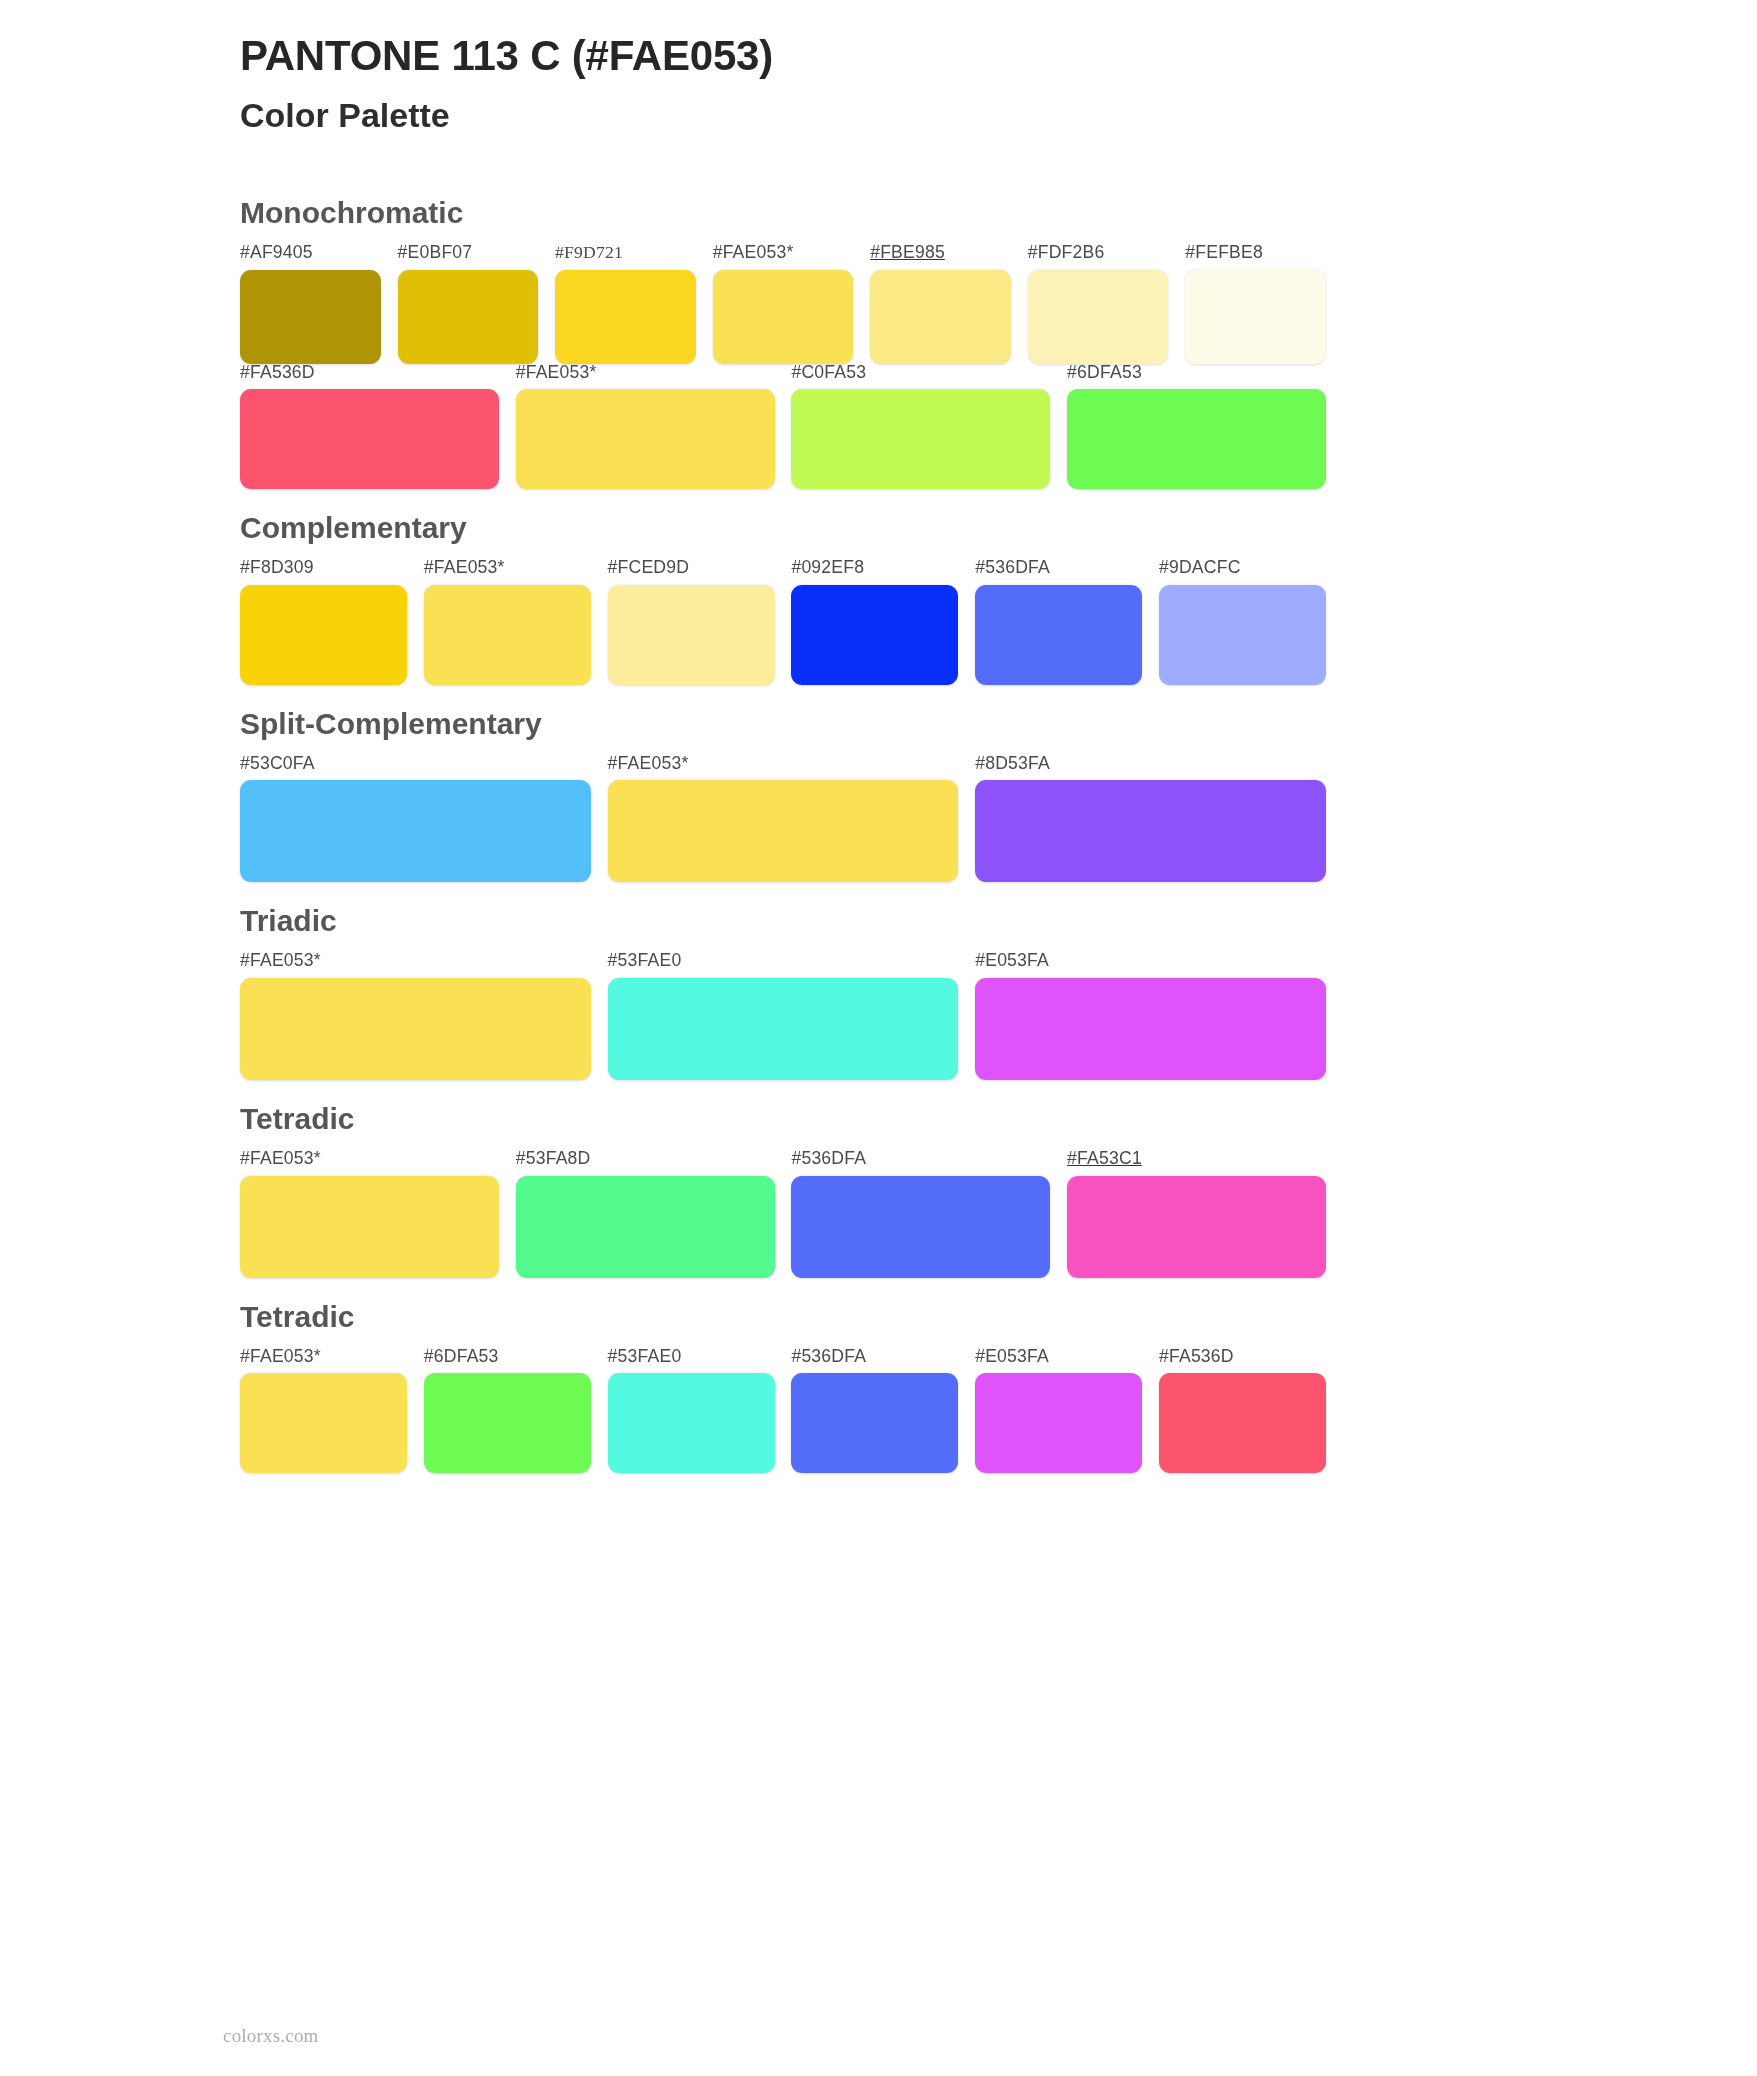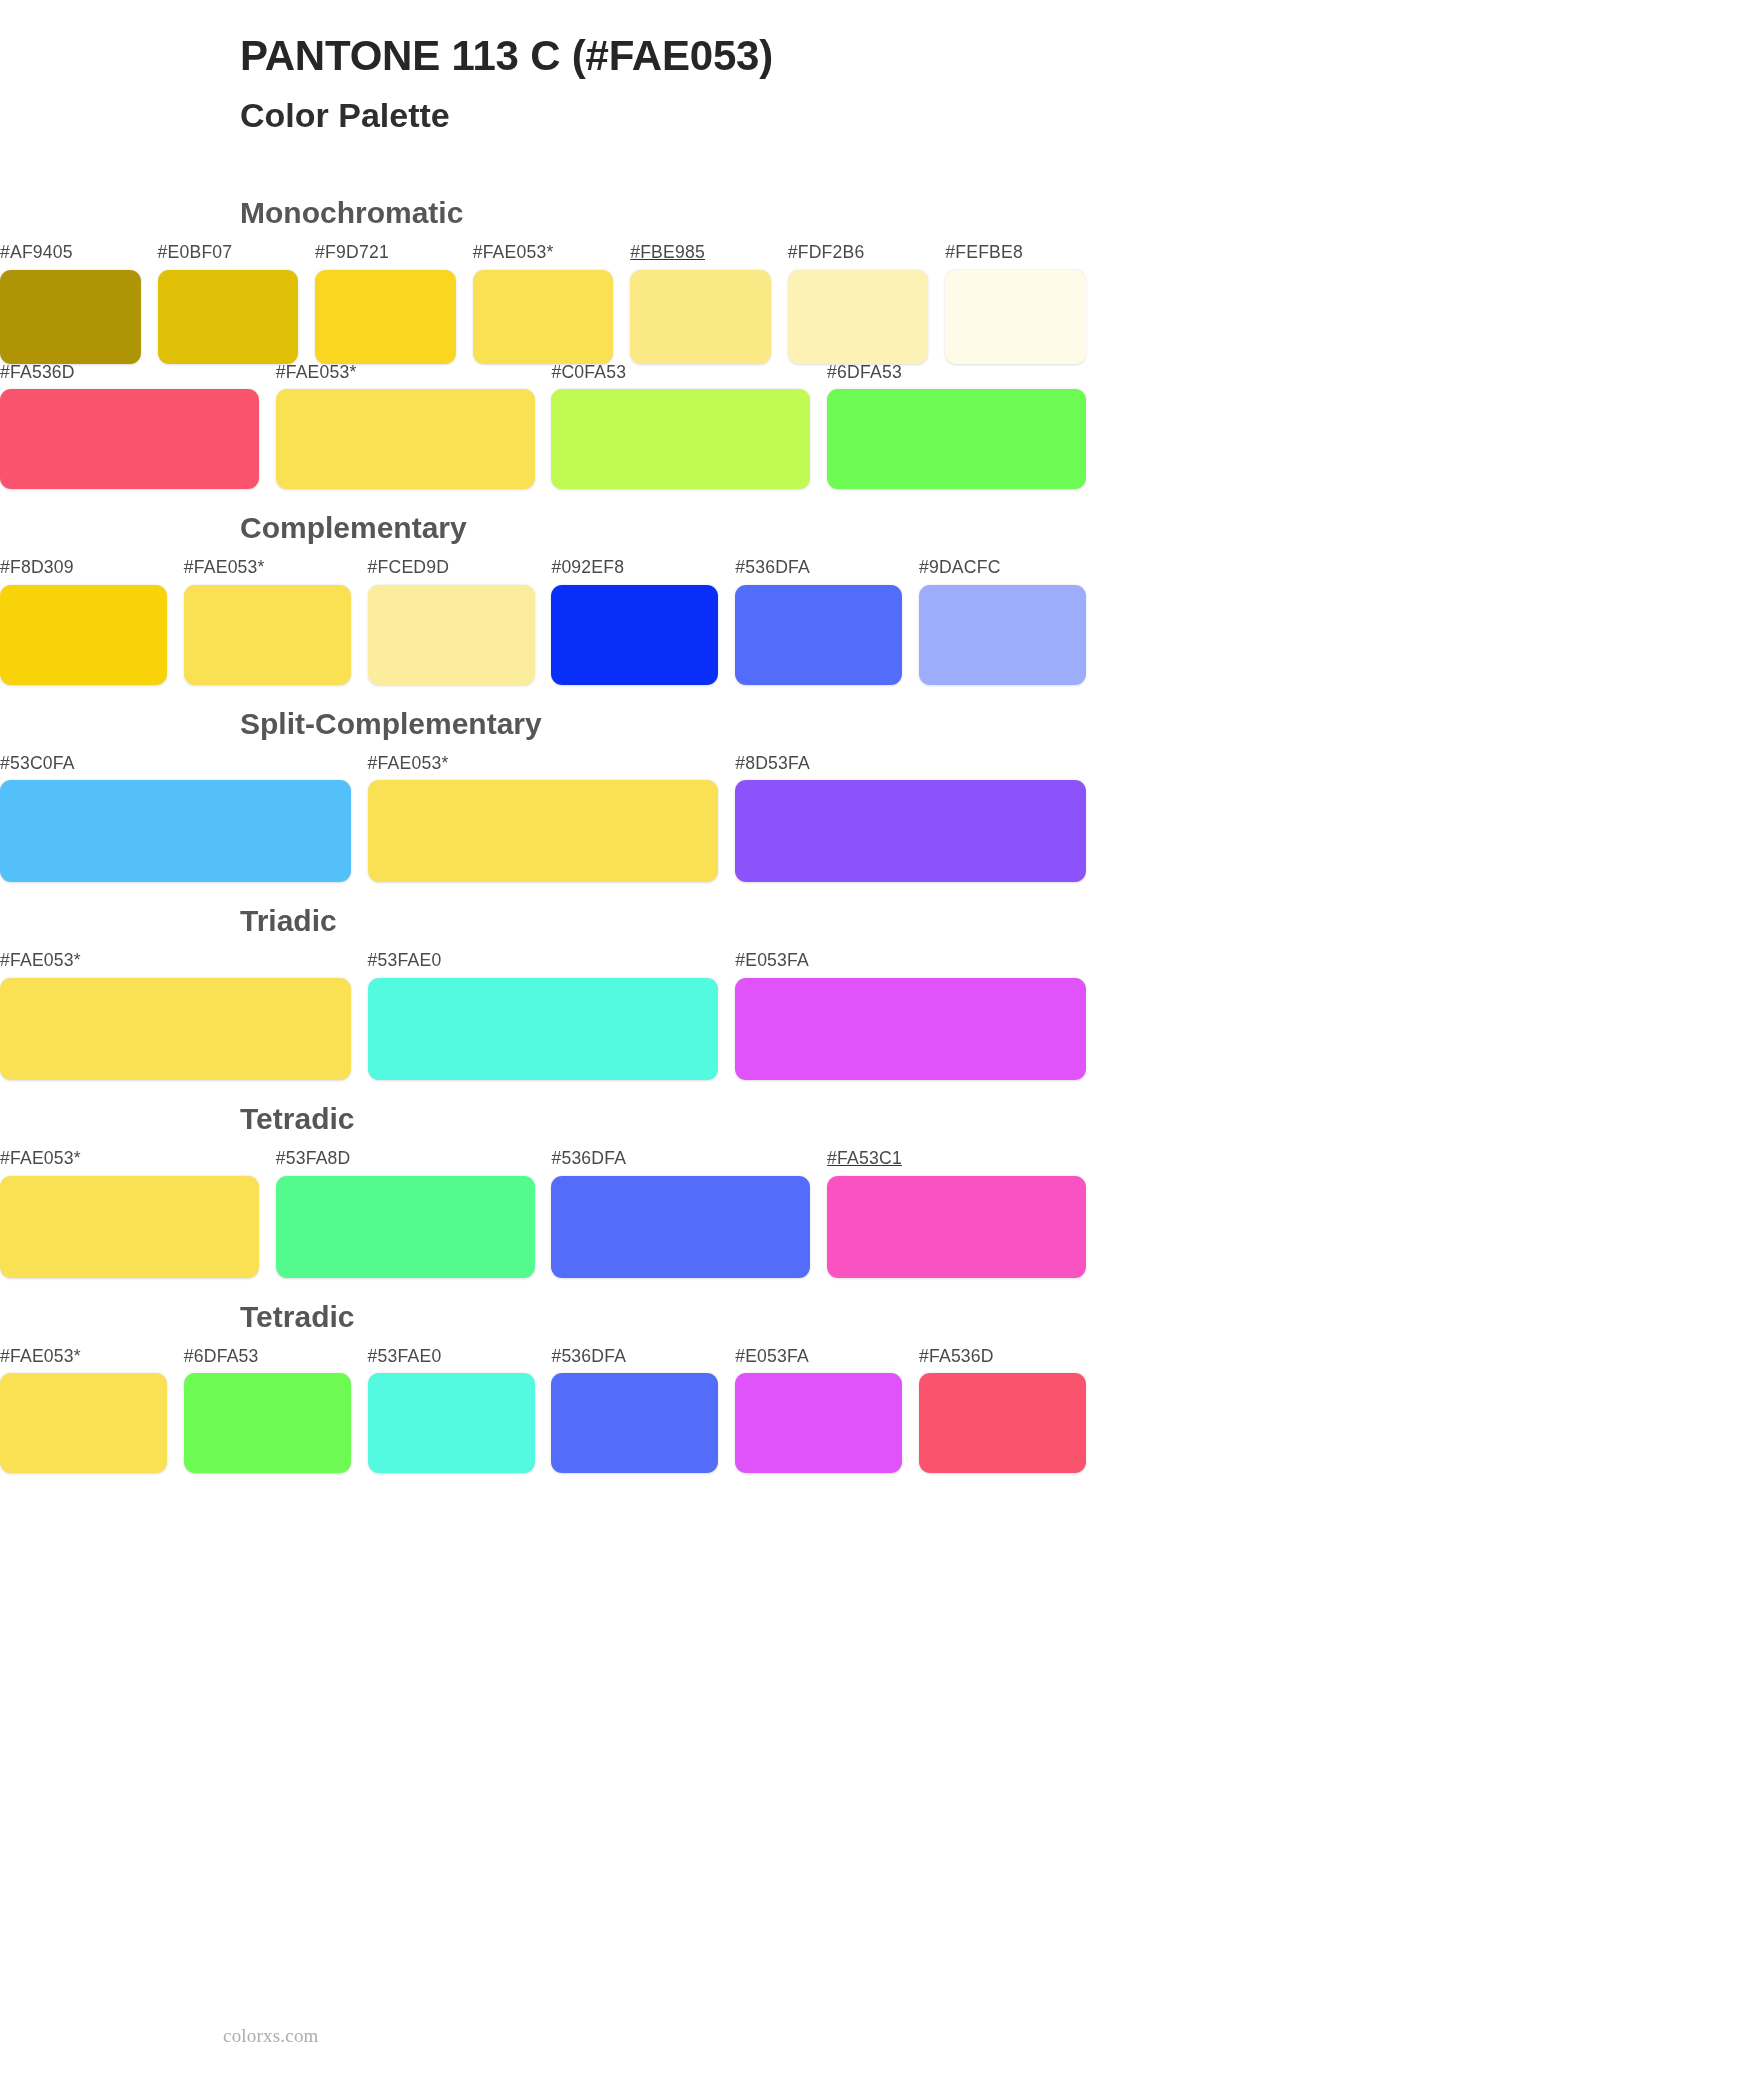--- a/index.html
+++ b/index.html
@@ -67,20 +67,21 @@
     font-weight: bold;
     color: #565656;
     margin-left: 240px;
     line-height: 1.0;
     padding-top: 24px;
     padding-bottom: 16px;
   }
 
   .swatch-strip {
     position: relative;
+    margin-left: 240px;
     width: 1086px;
     display: flex;
     align-items: flex-start;
     gap: 28px;
   }
 
   .swatch {
     position: relative;
     flex: 1 1 0;
   }
@@ -137,21 +138,21 @@
         <div class="section-heading">Monochromatic</div>
         <div class="swatch-strip rows-7">
           <div class="swatch" style="z-index: 7;">
             <div class="swatch-label">#AF9405</div>
             <div class="swatch-chip" style="background-color: rgb(175, 148, 5);"></div>
           </div>
           <div class="swatch" style="z-index: 6;">
             <div class="swatch-label">#E0BF07</div>
             <div class="swatch-chip" style="background-color: rgb(224, 191, 7);"></div>
           </div>
-          <div class="swatch" style="z-index: 5;">
+          <div class="swatch" style="z-index: 5; font-family: Liberation Serif, serif;">
             <div class="swatch-label">#F9D721</div>
             <div class="swatch-chip" style="background-color: rgb(249, 215, 33);"></div>
           </div>
           <div class="swatch" style="z-index: 4;">
             <div class="swatch-label">#FAE053*</div>
             <div class="swatch-chip" style="background-color: rgb(250, 224, 83);"></div>
           </div>
           <div class="swatch" style="z-index: 3; text-decoration: underline;">
             <div class="swatch-label">#FBE985</div>
             <div class="swatch-chip" style="background-color: rgb(251, 233, 133);"></div>

